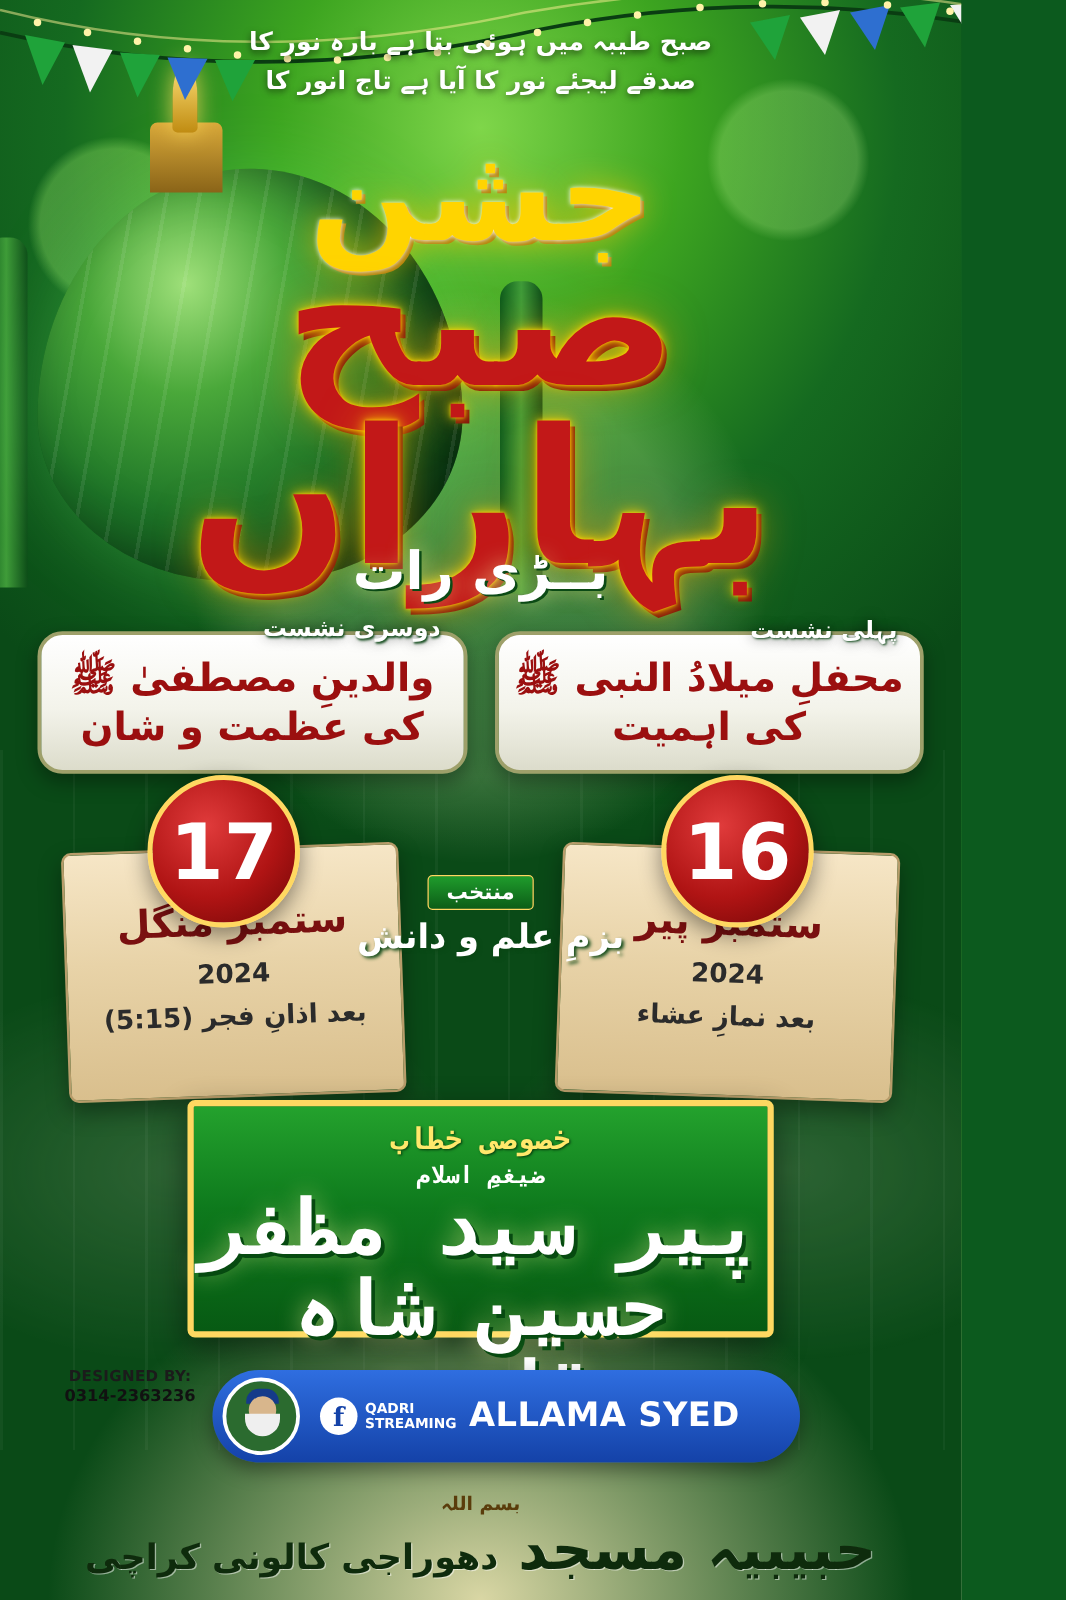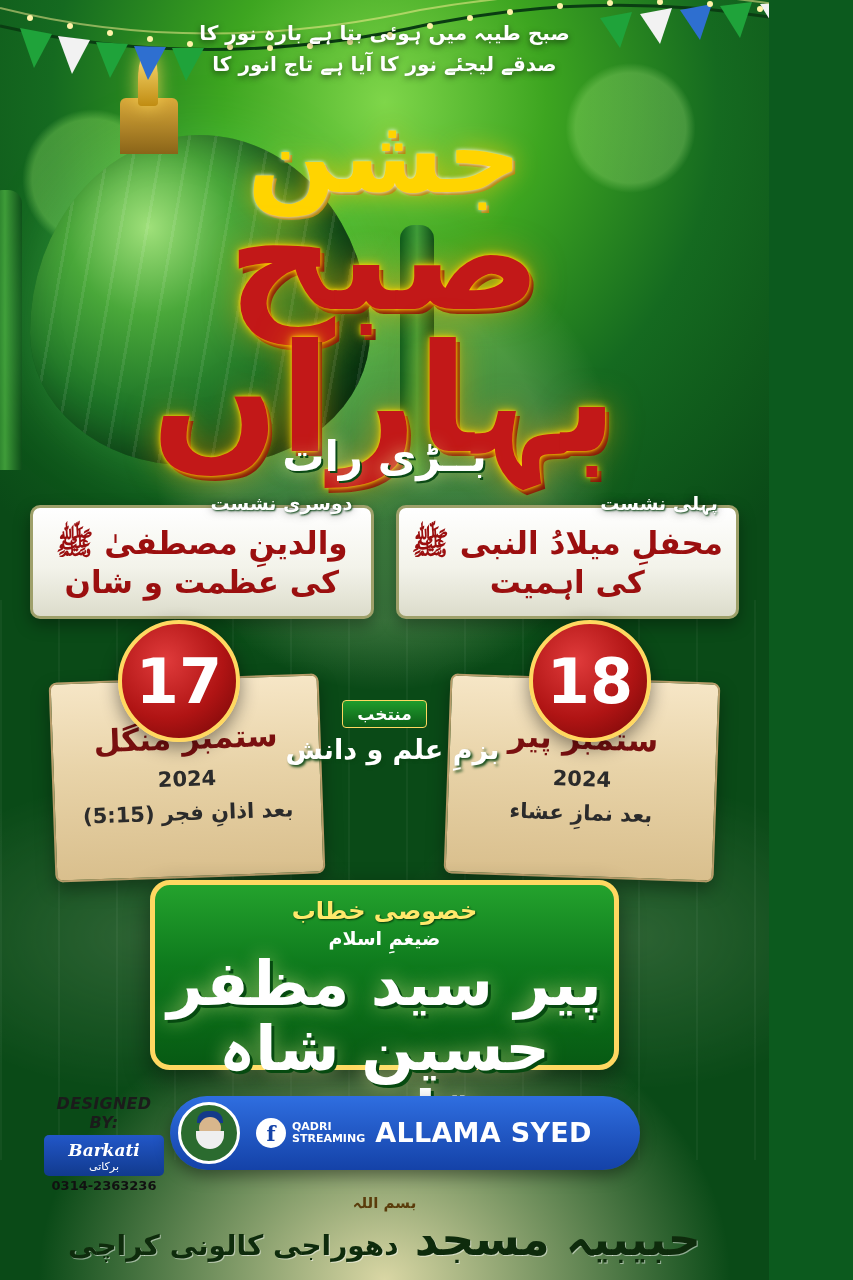--- a/index.html
+++ b/index.html
@@ -118,21 +118,21 @@
 
   
   .sessions {
     position: absolute; top: 505px; left: 30px; right: 30px;
     display: flex; gap: 22px; direction: rtl;
   }
   .session {
     flex: 1;
     background: linear-gradient(180deg,#ffffff 0%, #f3f3ea 55%, #dcdccb 100%);
     border: 3px solid #9ea06a;
-    border-radius: 10px;
+    border-radius: 20px;
     padding: 16px 12px 14px;
     text-align: center;
     direction: rtl;
     box-shadow: 0 6px 16px rgba(0,0,0,.35);
     position: relative;
   }
   .session .nishast {
     position: absolute; top: -16px; right: 18px;
     font-size: 19px; font-weight: 700; color: #ffffff;
     text-shadow: 1px 1px 2px #0a4614, 0 0 10px rgba(0,0,0,.6);
@@ -175,38 +175,39 @@
     color: #fff; font-size: 17px; font-weight: 700; padding: 3px 14px; border-radius: 4px;
     border: 1px solid #ffd861;
   }
   .bazm .txt { margin-top: 6px; font-size: 27px; font-weight: 700; color: #ffffff; text-shadow: 2px 2px 3px #0a4614; padding-left: 16px; }
 
   
   .speaker {
     position: absolute; top: 880px; left: 150px; right: 150px; height: 190px;
     background: linear-gradient(180deg,#24a22d 0%, #0e7a1d 45%, #075a13 100%);
     border: 5px solid #ffd861;
-    border-radius: 20px;
+    border-radius: 6px;
     text-align: center; direction: rtl;
     padding-top: 12px;
     box-shadow: 0 10px 26px rgba(0,0,0,.45);
+    font-family: Liberation Mono, monospace;
   }
   .speaker .khas { font-size: 24px; font-weight: 700; color: #ffe86b; text-shadow: 1px 1px 2px #063a0d; }
   .speaker .zeegham { font-size: 19px; font-weight: 700; color: #ffffff; margin-top: 2px; }
   .speaker .name {
     font-size: 62px; font-weight: 700; color: #ffffff; line-height: 1.05; margin-top: 2px;
     text-shadow: 3px 3px 0 #064a10, 0 0 20px rgba(255,255,160,.55);
   }
 
   
   .designer {
     position: absolute; left: 44px; top: 1094px; width: 120px;
     text-align: center; direction: ltr;
   }
-  .designer .dby { font-size: 16px; font-weight: 700; color: #1b1b1b; letter-spacing: .3px; font-style: italic; }
+  .designer .dby { font-size: 12px; font-weight: 700; color: #1b1b1b; letter-spacing: .3px; }
   .designer .card {
     margin-top: 3px; background: linear-gradient(180deg,#2257c8,#113a8e);
     border-radius: 5px; padding: 5px 4px 3px; color: #fff;
   }
   .designer .brand { font-size: 17px; font-weight: 700; font-style: italic; font-family: "DejaVu Serif", serif; }
   .designer .brand-ur { font-size: 11px; }
   .designer .phone { font-size: 13px; font-weight: 700; color: #111; margin-top: 2px; }
 
   
   .livebar {
@@ -319,21 +320,21 @@
       <div class="topic">والدینِ مصطفیٰ ﷺ کی عظمت و شان</div>
     </div>
   </div>
 
   <div class="dates">
     <div class="scroll right">
       <div class="dline1">ستمبر پیر</div>
       <div class="dline2">2024</div>
       <div class="dline2">بعد نمازِ عشاء</div>
     </div>
-    <div class="daybadge r">18</div>
+    <div class="daybadge r">16</div>
 
     <div class="scroll left">
       <div class="dline1">ستمبر منگل</div>
       <div class="dline2">2024</div>
       <div class="dline2">بعد اذانِ فجر (5:15)</div>
     </div>
     <div class="daybadge l">17</div>
   </div>
 
   <div class="bazm">
@@ -342,24 +343,20 @@
   </div>
 
   <div class="speaker">
     <div class="khas">خصوصی خطاب</div>
     <div class="zeegham">ضیغمِ اسلام</div>
     <div class="name">پیر سید مظفر حسین شاہ قادری</div>
   </div>
 
   <div class="designer">
     <div class="dby">DESIGNED BY:</div>
-    <div class="card">
-      <div class="brand">Barkati</div>
-      <div class="brand-ur">برکاتی</div>
-    </div>
     <div class="phone">0314-2363236</div>
   </div>
 
   <div class="livebar">
     <div class="avatar">
       <div class="cap"></div>
       <div class="face"></div>
       <div class="beard"></div>
     </div>
     <div class="fb">f</div>

